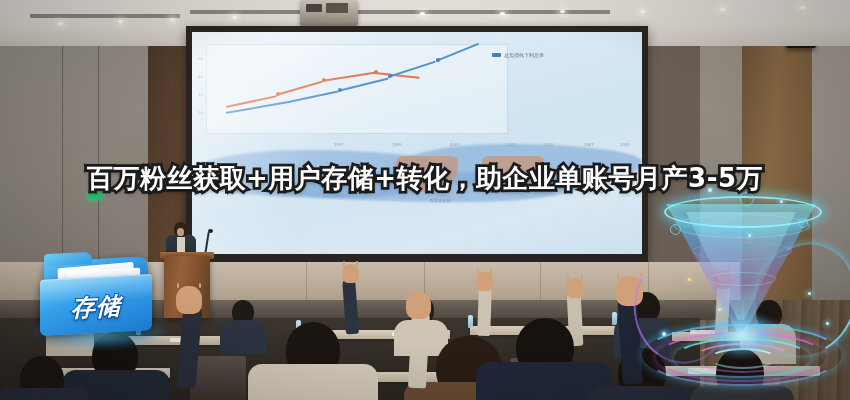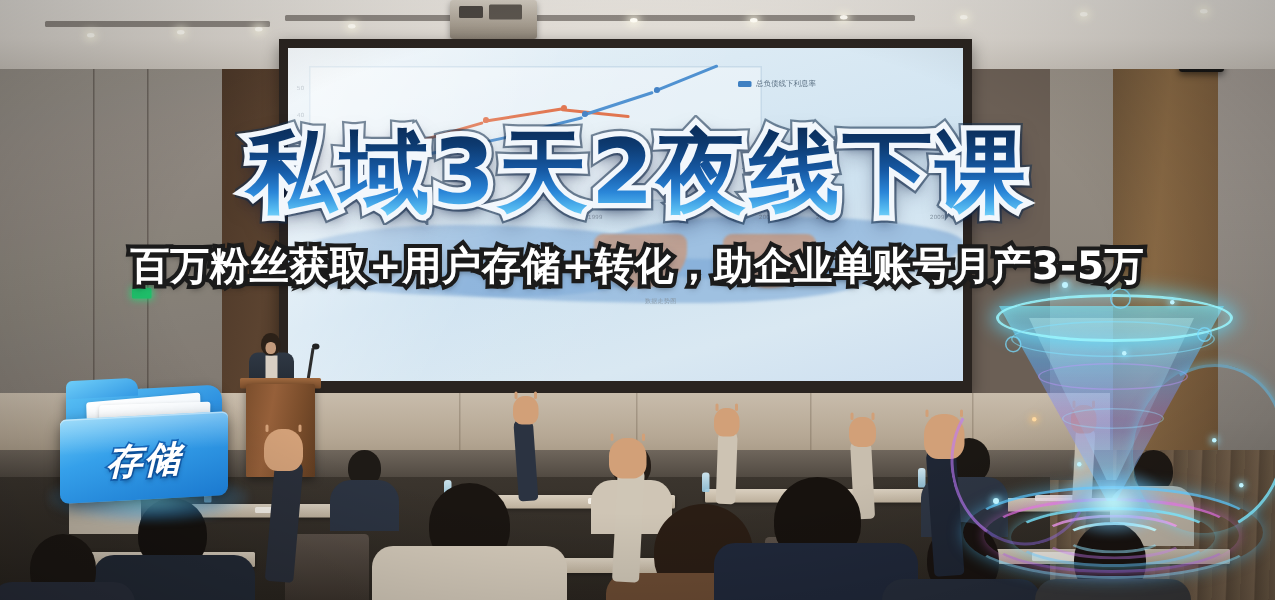--- a/index.html
+++ b/index.html
@@ -676,25 +676,20 @@
     <div class="spark" style="left:60px;top:6px;width:4px;height:4px;"></div>
     <div class="spark" style="left:132px;top:18px;width:3px;height:3px;"></div>
     <div class="spark" style="left:40px;top:96px;width:3px;height:3px;background:#ffd9a0;box-shadow:0 0 5px 1px rgba(255,200,120,.8);"></div>
     <div class="spark" style="left:160px;top:110px;width:3px;height:3px;"></div>
     <div class="spark" style="left:14px;top:150px;width:4px;height:4px;"></div>
     <div class="spark" style="left:178px;top:140px;width:3px;height:3px;"></div>
     <div class="spark" style="left:100px;top:52px;width:3px;height:3px;"></div>
     <div class="spark" style="left:70px;top:126px;width:3px;height:3px;"></div>
   </div>
 
-  <div class="layer title">
-    <div class="title-stroke2">私域3天2夜线下课</div>
-    <div class="title-stroke">私域3天2夜线下课</div>
-    <div class="fill" style="position:relative;">私域3天2夜线下课</div>
-  </div>
 
   <div class="layer subtitle">
     <div class="subtitle-stroke">百万粉丝获取+用户存储+转化，助企业单账号月产3-5万</div>
     <div class="subtitle-fill">百万粉丝获取+用户存储+转化，助企业单账号月产3-5万</div>
   </div>
 
   <div class="layer folder">
     <div class="folder-glow-base"></div>
     <div class="folder-back"></div>
     <div class="folder-tab"></div>

